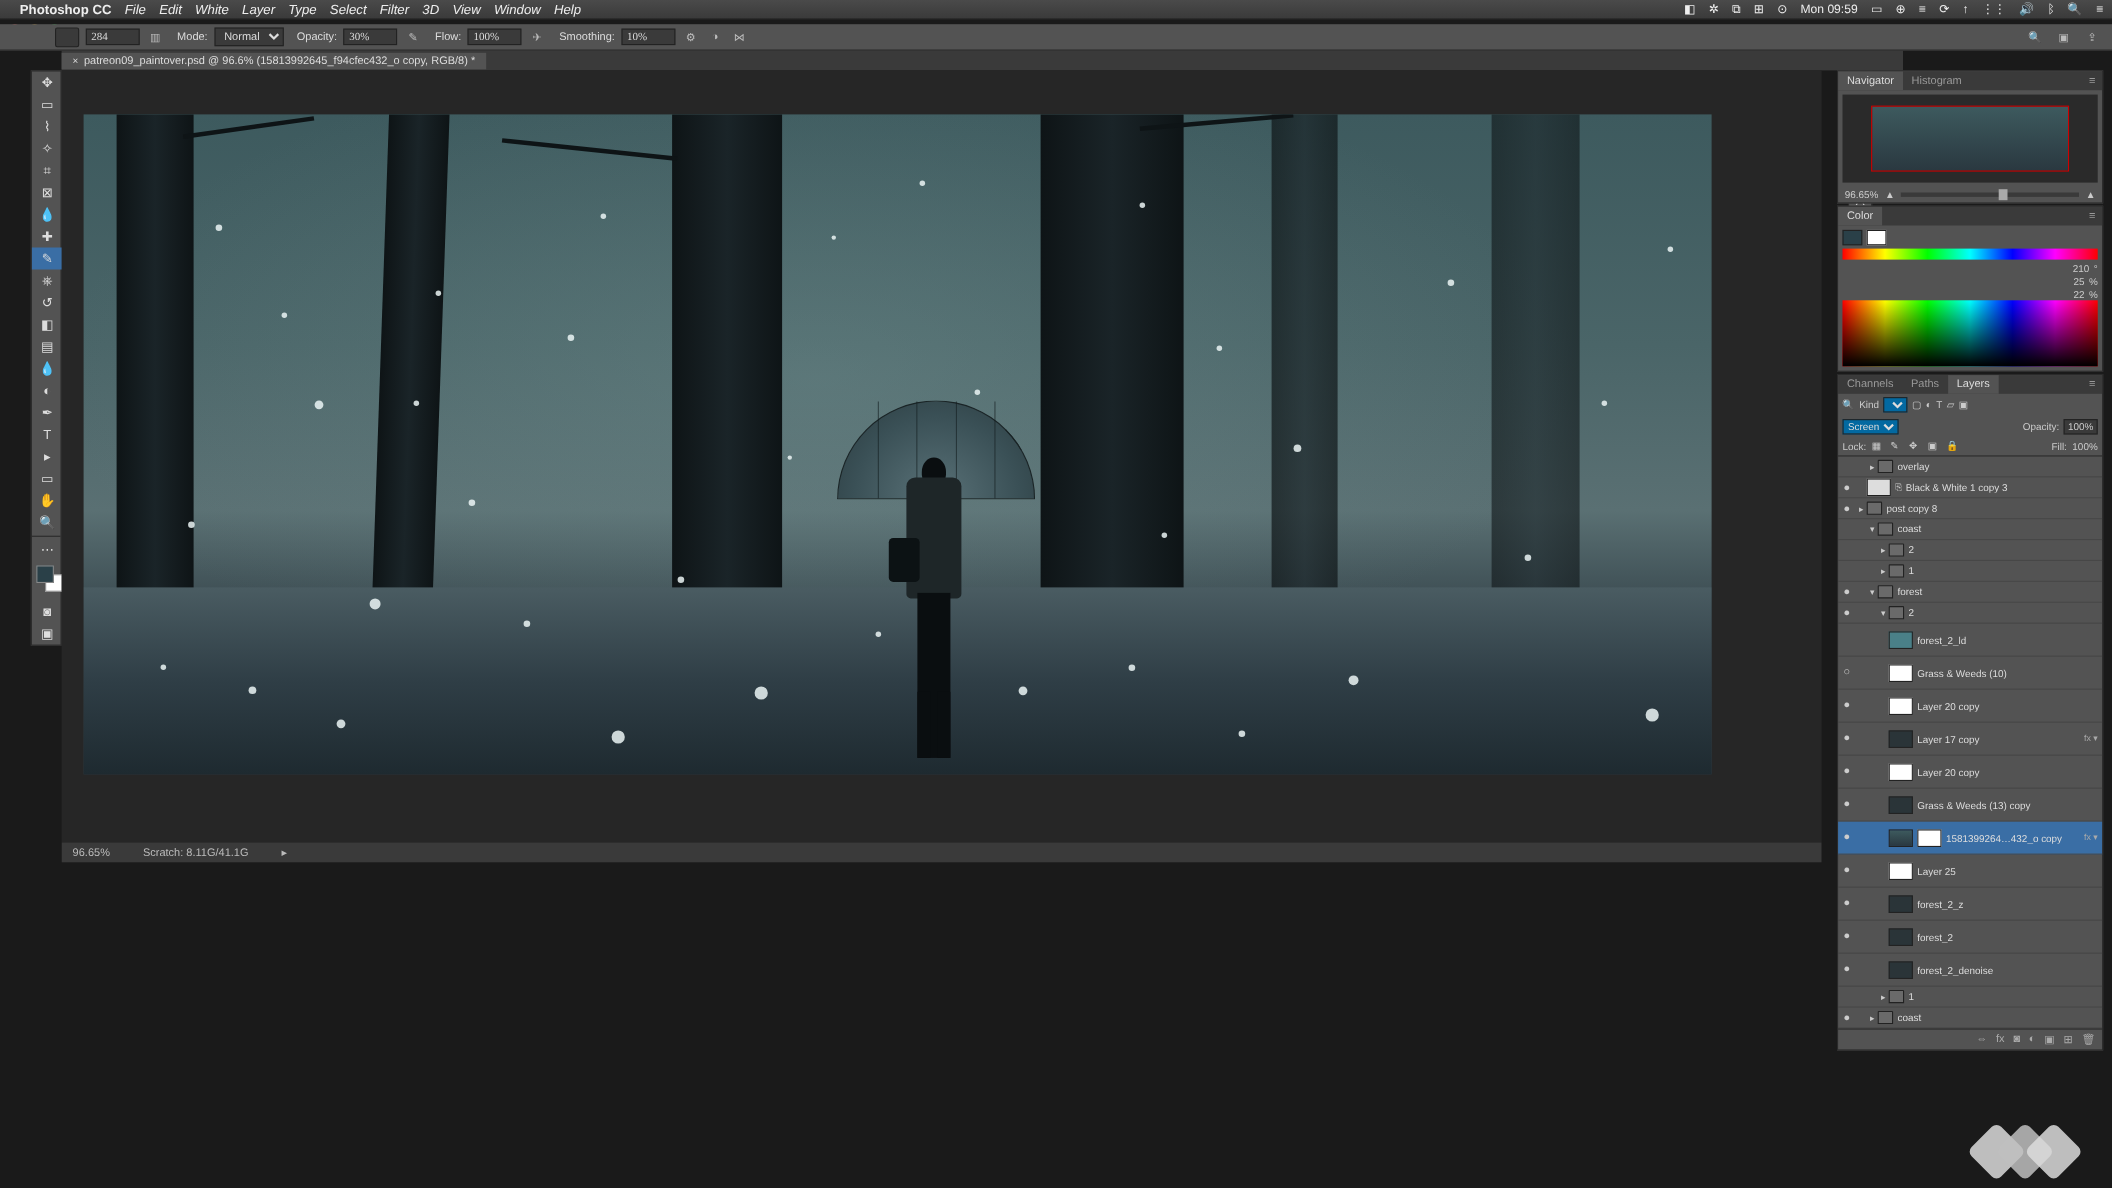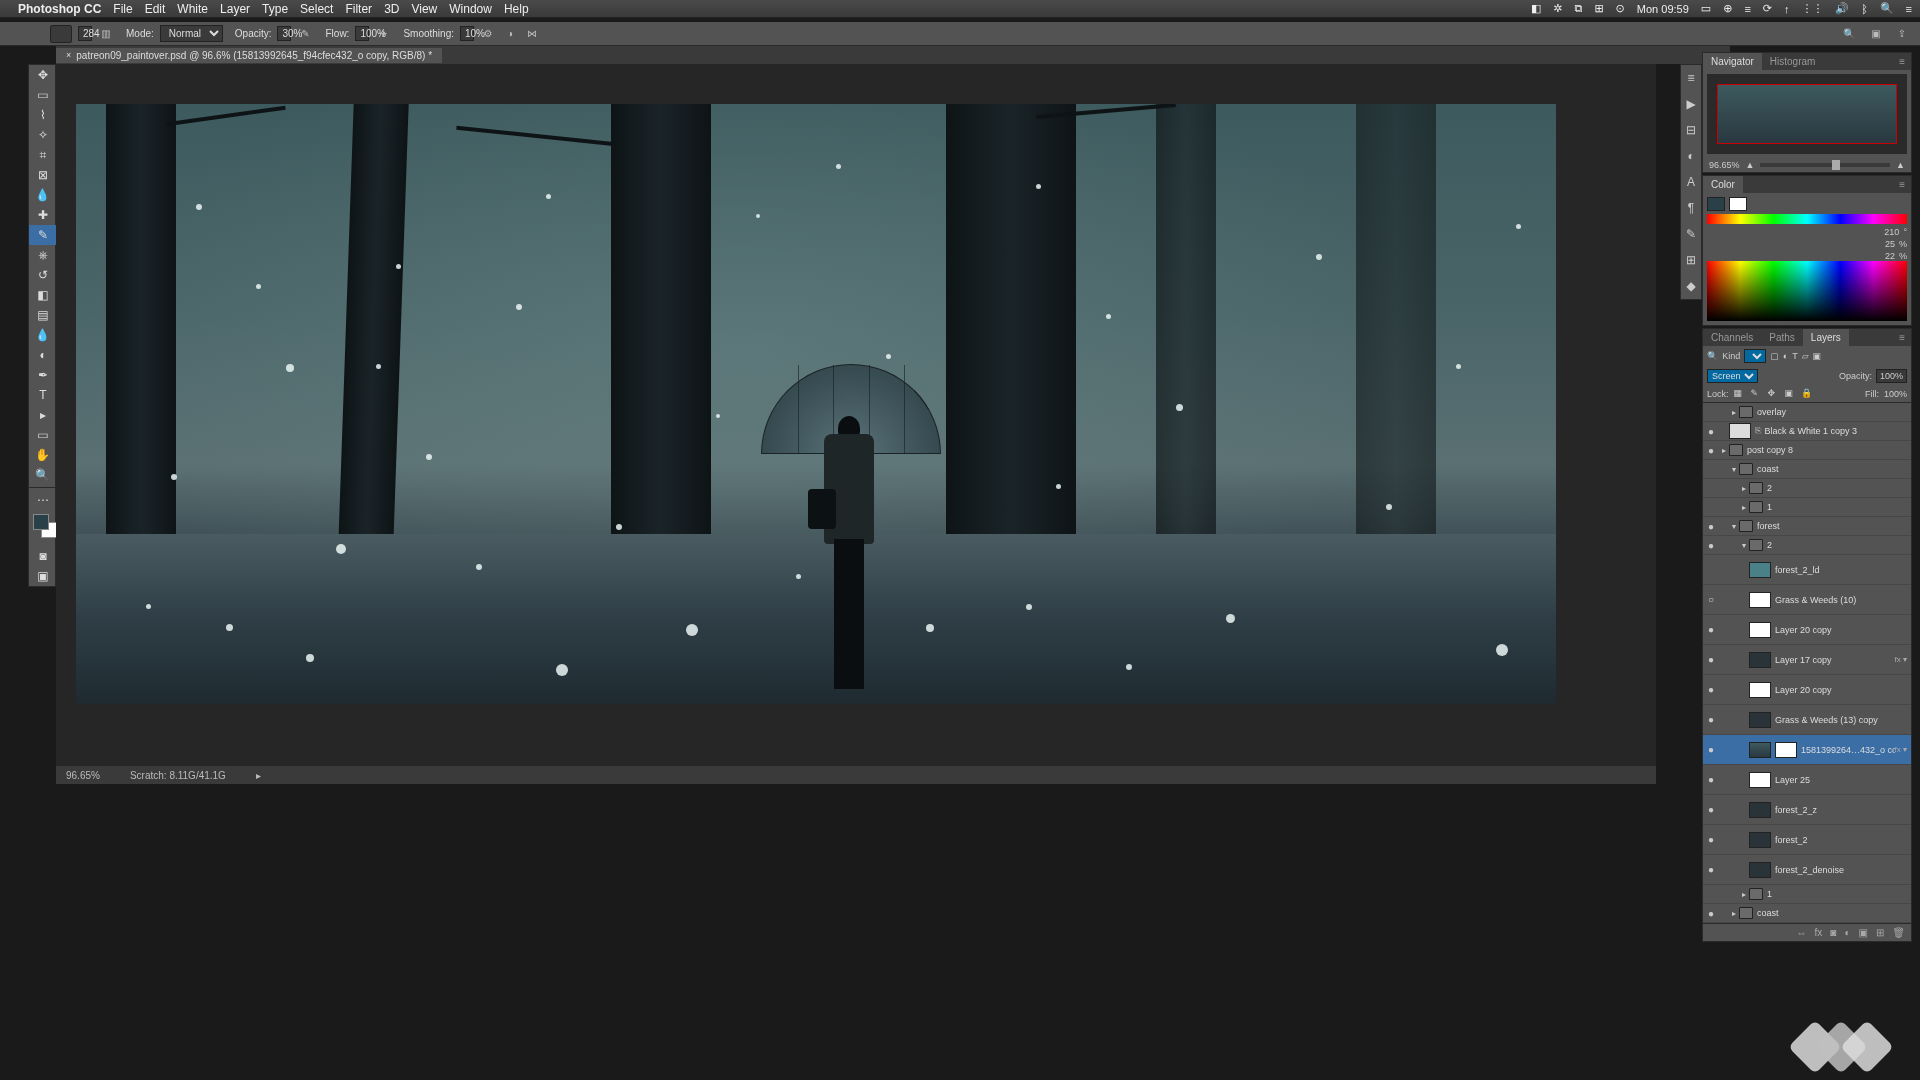--- a/index.html
+++ b/index.html
@@ -2,33 +2,33 @@
 <html><head>
 <meta charset="utf-8">
 <style>
 * { margin:0; padding:0; box-sizing:border-box; font-family:"Helvetica Neue",Arial,sans-serif; user-select:none; }
 body { width:1920px; height:1080px; background:#1a1a1a; color:#ccc; font-size:11px; overflow:hidden; position:relative; }
 
 
 .mac-menubar { height:18px; background:linear-gradient(#4a4a4a,#3a3a3a); display:flex; align-items:center; padding:0 8px; font-size:12px; color:#eee; border-bottom:1px solid #222; }
 .mac-menubar .apple { margin-right:10px; font-size:13px; }
 .mac-menubar .app-name { font-weight:600; margin-right:12px; }
-.mac-menubar .menu-item { margin-right:12px; cursor:default; }
+.mac-menubar .menu-item { margin-right:12px; cursor:default;font-style:italic; }
 .mac-menubar .spacer { flex:1; }
 .mac-menubar .status-icon { margin-left:12px; font-size:11px; }
 
 
 .window-controls { position:absolute; top:22px; left:8px; display:flex; gap:7px; }
 .tl { width:11px; height:11px; border-radius:50%; }
 .tl.red{background:#ff5f57;} .tl.yellow{background:#febc2e;} .tl.green{background:#28c840;}
 
 
 .options-bar { position:absolute; top:22px; left:0; right:0; height:24px; background:#535353; border-bottom:1px solid #2a2a2a; display:flex; align-items:center; padding-left:50px; font-size:10px; color:#ddd; gap:6px; }
 .options-bar .tool-icon{width:22px;height:18px;background:#3a3a3a;border:1px solid #222;border-radius:2px;}
-.options-bar .num-field{background:#3a3a3a;border:1px solid #222;padding:1px 4px;color:#ddd;width:14px;font-size:10px;}
+.options-bar .num-field{background:#3a3a3a;border:1px solid #222;padding:1px 4px;color:#ddd;width:49px;font-size:10px;font-family:Liberation Serif, serif;}
 .options-bar select{background:#3a3a3a;border:1px solid #222;color:#ddd;font-size:10px;padding:1px 4px;}
 .options-bar .lbl{margin-left:6px;}
 .options-bar .icn{width:16px;height:16px;display:inline-flex;align-items:center;justify-content:center;color:#bbb;}
 .options-bar .right{margin-left:auto;display:flex;gap:10px;margin-right:10px;}
 
 
 .doc-tab-bar{position:absolute;top:46px;left:56px;right:190px;height:18px;background:#3a3a3a;display:flex;align-items:center;}
 .doc-tab{background:#535353;color:#ddd;font-size:10px;padding:2px 10px;display:flex;align-items:center;gap:5px;}
 .doc-tab .x{font-size:9px;}
 
@@ -66,21 +66,21 @@
 .leg-split::after{content:"";position:absolute;right:0;width:12px;height:60px;background:#0a0e10;}
 .snow{position:absolute;border-radius:50%;background:rgba(235,245,245,0.85);filter:blur(0.5px);}
 
 .status-bar{position:absolute;bottom:0;left:0;right:0;height:18px;background:#3a3a3a;display:flex;align-items:center;padding:0 10px;font-size:10px;color:#bbb;gap:30px;}
 
 
 .collapsed-strip{position:absolute;top:64px;right:218px;width:22px;background:#535353;border:1px solid #2a2a2a;display:flex;flex-direction:column;}
 .collapsed-strip .ci{height:26px;display:flex;align-items:center;justify-content:center;font-size:12px;color:#ccc;}
 
 
-.right-panels{position:absolute;top:52px;right:8px;width:210px;display:flex;flex-direction:column;gap:2px;}
+.right-panels{position:absolute;top:64px;right:8px;width:242px;display:flex;flex-direction:column;gap:2px;}
 .panel{background:#535353;border:1px solid #2a2a2a;}
 .panel-tabs{display:flex;background:#3a3a3a;font-size:10px;}
 .panel-tab{padding:3px 8px;color:#999;}
 .panel-tab.active{background:#535353;color:#ddd;}
 .panel-menu{margin-left:auto;padding:3px 6px;color:#999;}
 .navigator-body{height:80px;display:flex;align-items:center;justify-content:center;background:#2a2a2a;margin:4px;}
 .nav-thumb{width:180px;height:60px;background:linear-gradient(#3d5a5e,#2a3840);border:1px solid #c00;position:relative;}
 .nav-slider{display:flex;align-items:center;padding:2px 6px;font-size:9px;gap:6px;}
 .nav-slider .track{flex:1;height:4px;background:#3a3a3a;position:relative;}
 .nav-slider .thumb{position:absolute;width:8px;height:10px;background:#aaa;top:-3px;}

